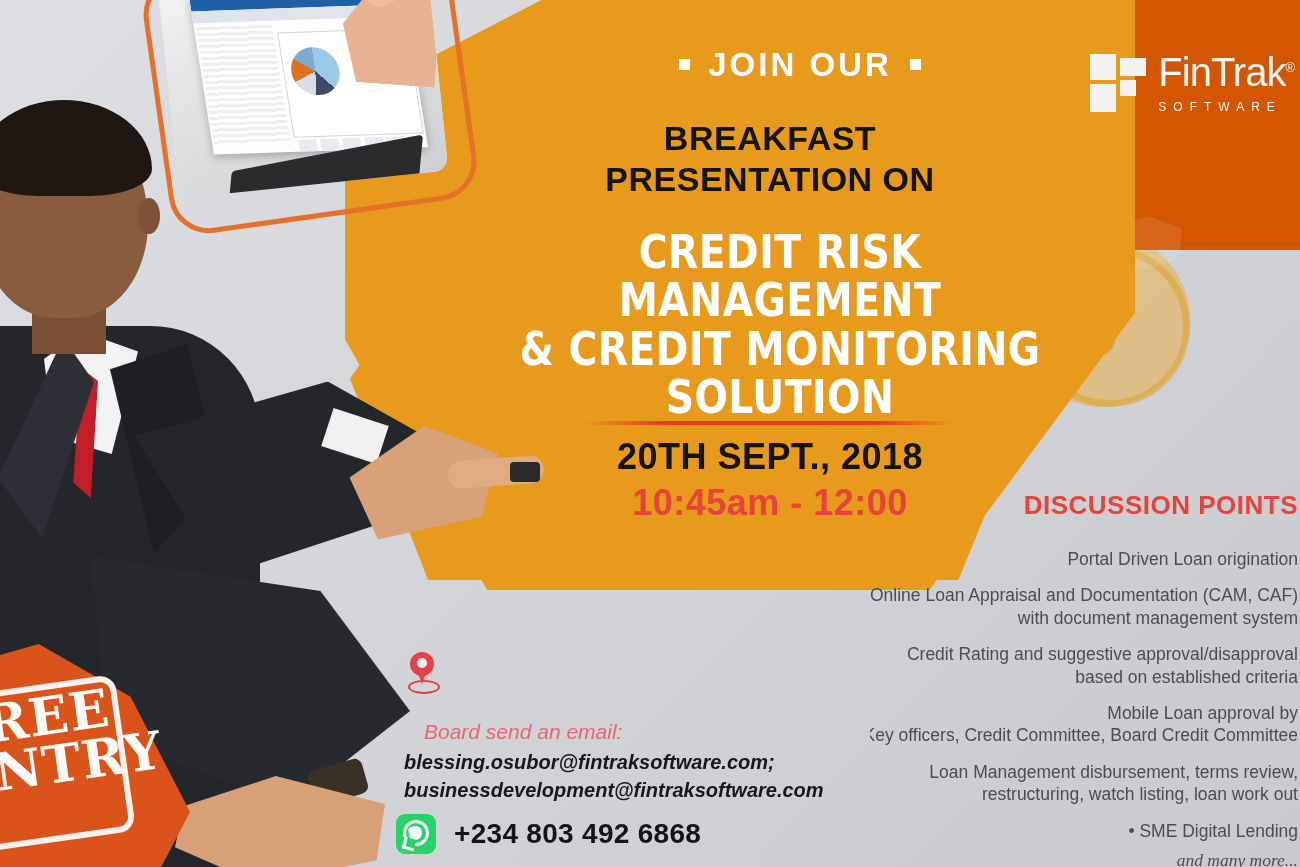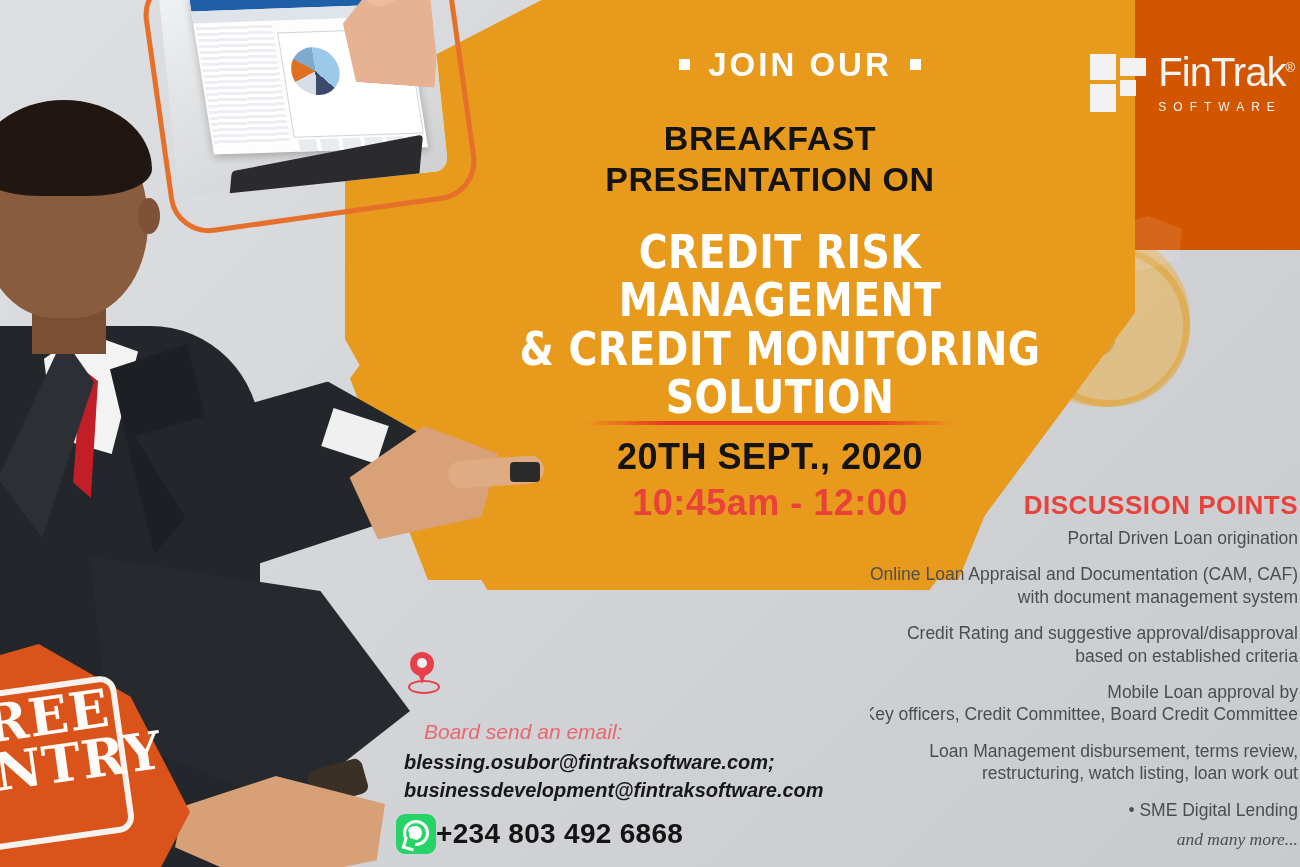--- a/index.html
+++ b/index.html
@@ -148,35 +148,35 @@
         background:#e8404a;}
   .pin-t{position:absolute;left:8px;top:16px;width:12px;height:16px;background:#e8404a;
         clip-path:polygon(0% 0%,100% 0%,50% 100%);}
   .pin-d{position:absolute;left:9px;top:6px;width:10px;height:10px;border-radius:50%;background:#f0eff1;}
   .pin-sh{position:absolute;left:0px;top:28px;width:28px;height:10px;border:2px solid #e8404a;border-radius:50%;}
   .venue-1{color:#17181a;font-size:23px;font-weight:bold;line-height:1.22;}
   .venue-2{color:#2a2b2e;font-size:20px;line-height:1.3;}
   .mailnote{position:absolute;left:424px;top:720px;color:#e8676f;font-size:21px;font-style:italic;}
   .mails{position:absolute;left:404px;top:748px;width:420px;color:#17181a;font-size:20px;
         font-style:italic;font-weight:bold;line-height:1.4;}
-  .wa-row{position:absolute;left:396px;top:814px;display:flex;align-items:center;}
+  .wa-row{position:absolute;left:396px;top:814px;display:flex;align-items:center;gap:18px;}
   .wa{width:40px;height:40px;border-radius:9px;background:#25d366;position:relative;flex:none;}
   .wa-c{position:absolute;left:7px;top:6px;width:26px;height:26px;border-radius:50%;
         border:3px solid #fff;box-sizing:border-box;}
   .wa-h{position:absolute;left:13px;top:12px;width:13px;height:14px;background:#fff;
         border-radius:4px 6px 7px 3px;transform:rotate(-12deg);}
   .wa-tail{position:absolute;left:7px;top:24px;width:9px;height:9px;background:#25d366;
         border-left:3px solid #fff;border-bottom:3px solid #fff;transform:rotate(16deg);}
   .phone{color:#141414;font-size:28px;font-weight:bold;letter-spacing:.3px;}
 
   
   .disc{position:absolute;left:870px;top:490px;width:430px;overflow:hidden;height:377px;}
   .disc-h{text-align:right;color:#e8423a;font-size:26px;font-weight:bold;letter-spacing:.5px;
         white-space:nowrap;padding-right:0;}
-  .disc-list{margin:6px 0 0;padding:0;list-style:none;text-align:right;}
+  .disc-list{margin:27px 0 0;padding:0;list-style:none;text-align:right;}
   .disc-list li{color:#4a4d52;font-size:17.5px;line-height:1.28;margin-bottom:14px;white-space:pre-line;}
   .disc-last{color:#4a4d52;font-size:17.5px;font-style:italic;text-align:right;
         font-family:"Liberation Serif",serif;margin-top:-6px;}
   .disc-wrap{width:640px;margin-left:-212px;}
 </style>
 </head>
 <body>
 
 <div id="stage">
 
@@ -275,21 +275,21 @@
     <div>PRESENTATION ON</div>
   </div>
 
   <div class="maintitle">
     <div class="mt1">CREDIT RISK MANAGEMENT</div>
     <div class="mt2">&amp;  CREDIT MONITORING</div>
     <div class="mt3">SOLUTION</div>
   </div>
 
   <div class="divider"></div>
-  <div class="date">20TH SEPT., 2020</div>
+  <div class="date">20TH SEPT., 2018</div>
   <div class="time">10:45am - 12:00</div>
 
   <div class="venue">
     <div class="venue-row">
       <div class="pin">
         <div class="pin-b"></div>
           <div class="pin-t"></div>
           <div class="pin-d"></div>
           <div class="pin-sh"></div>
       </div>

